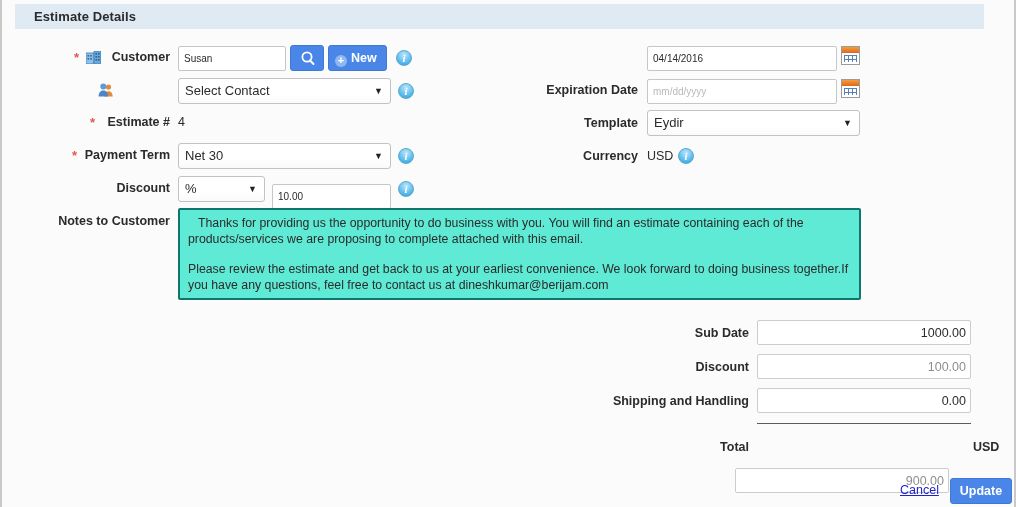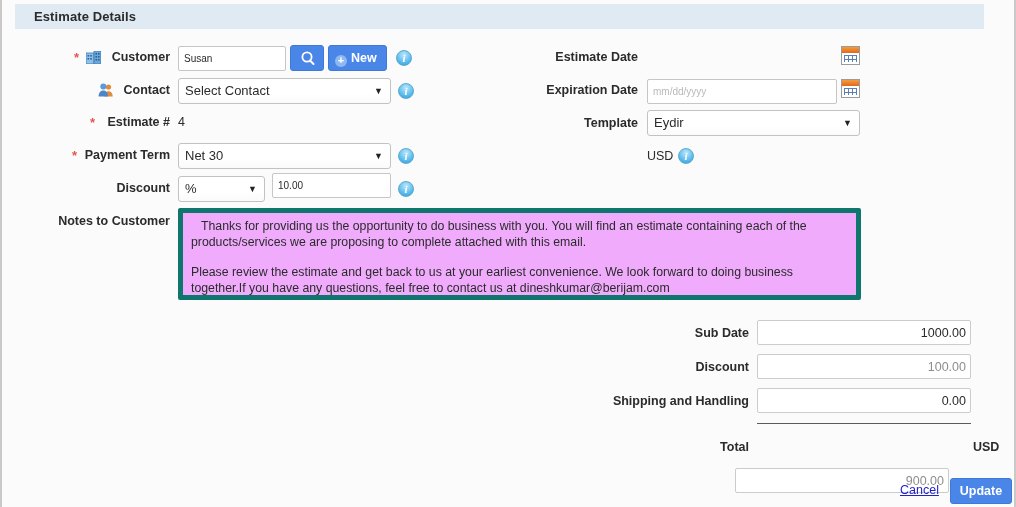--- a/index.html
+++ b/index.html
@@ -176,22 +176,22 @@
   }
   .ico-contact {
     position: absolute;
     width: 16px; height: 14px;
   }
 
   
   .notes-box {
     position: absolute;
     box-sizing: border-box;
-    border: 5px solid #0f766e;
-    background: #f0abfc;
+    border: 2px solid #0f766e;
+    background: #5eead4;
     border-radius: 2px;
     padding: 6px 8px 6px 8px;
     font-size: 12.3px;
     color: #2b2b2b;
     line-height: 15.5px;
     overflow: hidden;
   }
   .notes-box p { margin: 0; }
   .notes-box p.gap { margin-top: 15px; }
 
@@ -296,21 +296,20 @@
   <div class="info-icon" style="left:394px; top:50px;">i</div>
 
   <span class="ico-contact" style="left:96px; top:83px;">
     <svg width="16" height="14" viewBox="0 0 16 14">
       <circle cx="10.5" cy="4" r="2.6" fill="#e08a3c"></circle>
       <path d="M6.3 13.5 C6.3 9.9 8.2 8.2 10.5 8.2 C12.8 8.2 14.7 9.9 14.7 13.5 Z" fill="#e08a3c"></path>
       <circle cx="5.3" cy="3.6" r="3" fill="#5a9bd8"></circle>
       <path d="M0.6 13.5 C0.6 9.4 2.9 7.6 5.3 7.6 C7.7 7.6 10 9.4 10 13.5 Z" fill="#4b86c7"></path>
     </svg>
   </span>
-  <div class="lbl" style="left:0px; top:83px; width:168px;">Contact</div>
   <div class="sel" style="left:176px; top:78px; width:213px;">
     <span>Select Contact</span>
     <span class="caret">▼</span>
   </div>
   <div class="info-icon" style="left:396px; top:83px;">i</div>
 
   <div class="req" style="left:88px; top:116px;">*</div>
   <div class="lbl" style="left:0px; top:115px; width:168px;">Estimate #</div>
   <div class="static-val" style="left:176px; top:115px;">4</div>
 
@@ -320,48 +319,49 @@
     <span>Net 30</span>
     <span class="caret">▼</span>
   </div>
   <div class="info-icon" style="left:396px; top:148px;">i</div>
 
   <div class="lbl" style="left:0px; top:181px; width:168px;">Discount</div>
   <div class="sel" style="left:176px; top:176px; width:87px;">
     <span>%</span>
     <span class="caret">▼</span>
   </div>
-  <input class="txt" style="left: 270px; top: 173px; width: 119px; height: 25px;" value="10.00">
+  <input class="txt" style="left: 270px; top: 184px; width: 119px; height: 25px;" value="10.00">
   <div class="info-icon" style="left:396px; top:181px;">i</div>
 
   <div class="lbl" style="left:0px; top:214px; width:168px;">Notes to Customer</div>
   <div class="notes-box" style="left:176px; top:208px; width:683px; height:92px;">
     <p style="text-indent:10px;">Thanks for providing us the opportunity to do business with you.  You will find an estimate containing each of the products/services we are proposing to complete attached with this email.</p>
     <p class="gap">Please review the estimate and get back to us at your earliest convenience.  We look forward to doing business together.If you have any questions, feel free to contact us at dineshkumar@berijam.com</p>
   </div>
 
-  <div class="lbl" style="left:470px; top:50px; width:166px;">Estimate Date</div>
+  <input class="txt" style="left: 645px; top: 46px; width: 190px;" value="04/14/2016" placeholder="">
   <div class="cal-icon" style="left:839px; top:46px;">
     <span class="bar"></span>
       <span class="grid"></span>
   </div>
 
   <div class="lbl" style="left:470px; top:83px; width:166px;">Expiration Date</div>
   <input class="txt" style="left: 645px; top: 79px; width: 190px;" value="" placeholder="mm/dd/yyyy">
   <div class="cal-icon" style="left:839px; top:79px;">
     <span class="bar"></span>
       <span class="grid"></span>
   </div>
 
   <div class="lbl" style="left:470px; top:116px; width:166px;">Template</div>
   <div class="sel" style="left:645px; top:110px; width:213px;">
     <span>Eydir</span>
     <span class="caret">▼</span>
   </div>
 
+  <div class="lbl" style="left:470px; top:149px; width:166px;">Currency</div>
   <div class="static-val" style="left:645px; top:149px;">USD</div>
   <div class="info-icon" style="left:676px; top:148px;">i</div>
 
   <div class="tot-lbl" style="left:480px; top:326px; width:267px;">Sub Date</div>
   <input class="tot" style="left: 755px; top: 320px;" value="1000.00">
 
   <div class="tot-lbl" style="left:480px; top:360px; width:267px;">Discount</div>
   <input class="tot muted" style="left: 755px; top: 354px;" value="100.00" readonly="">
 
   <div class="tot-lbl" style="left:480px; top:394px; width:267px;">Shipping and Handling</div>

